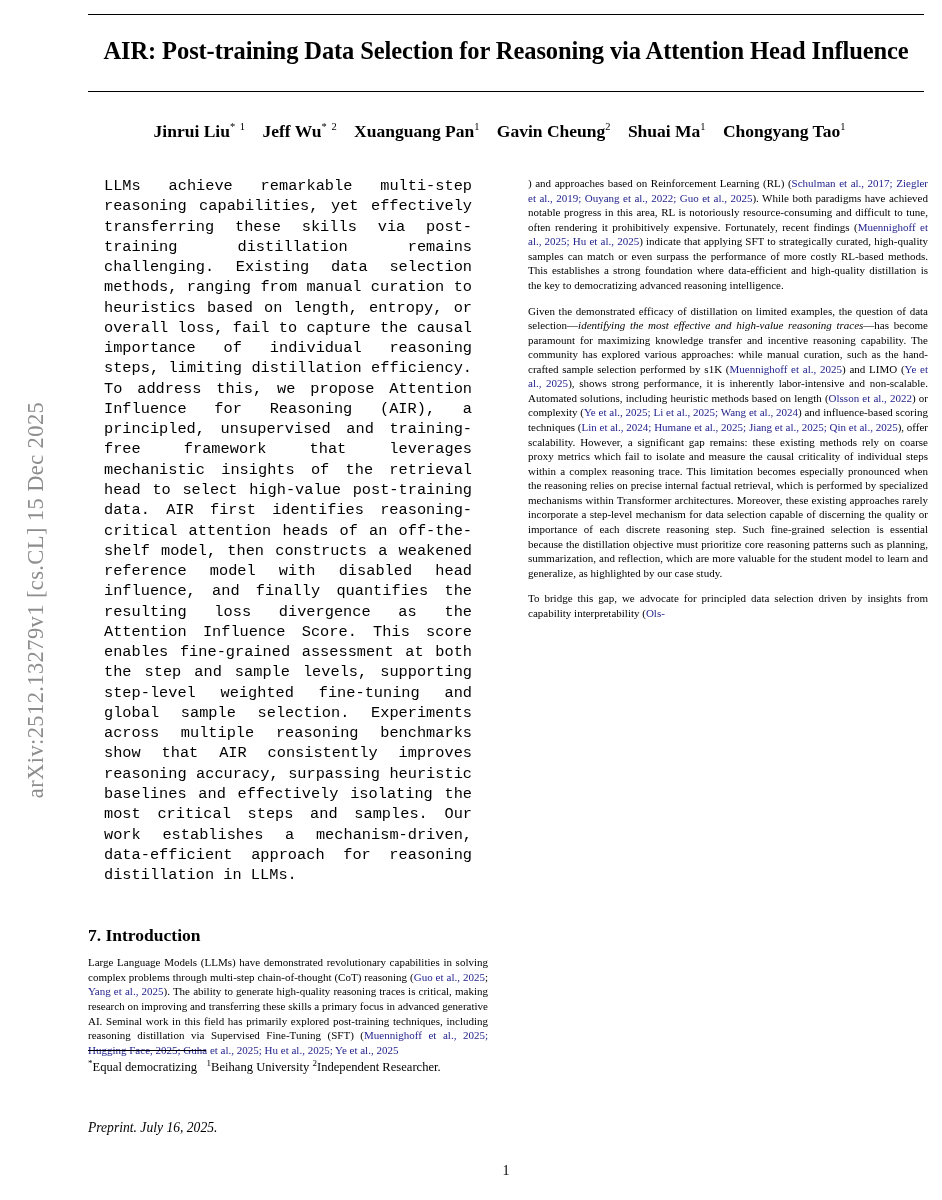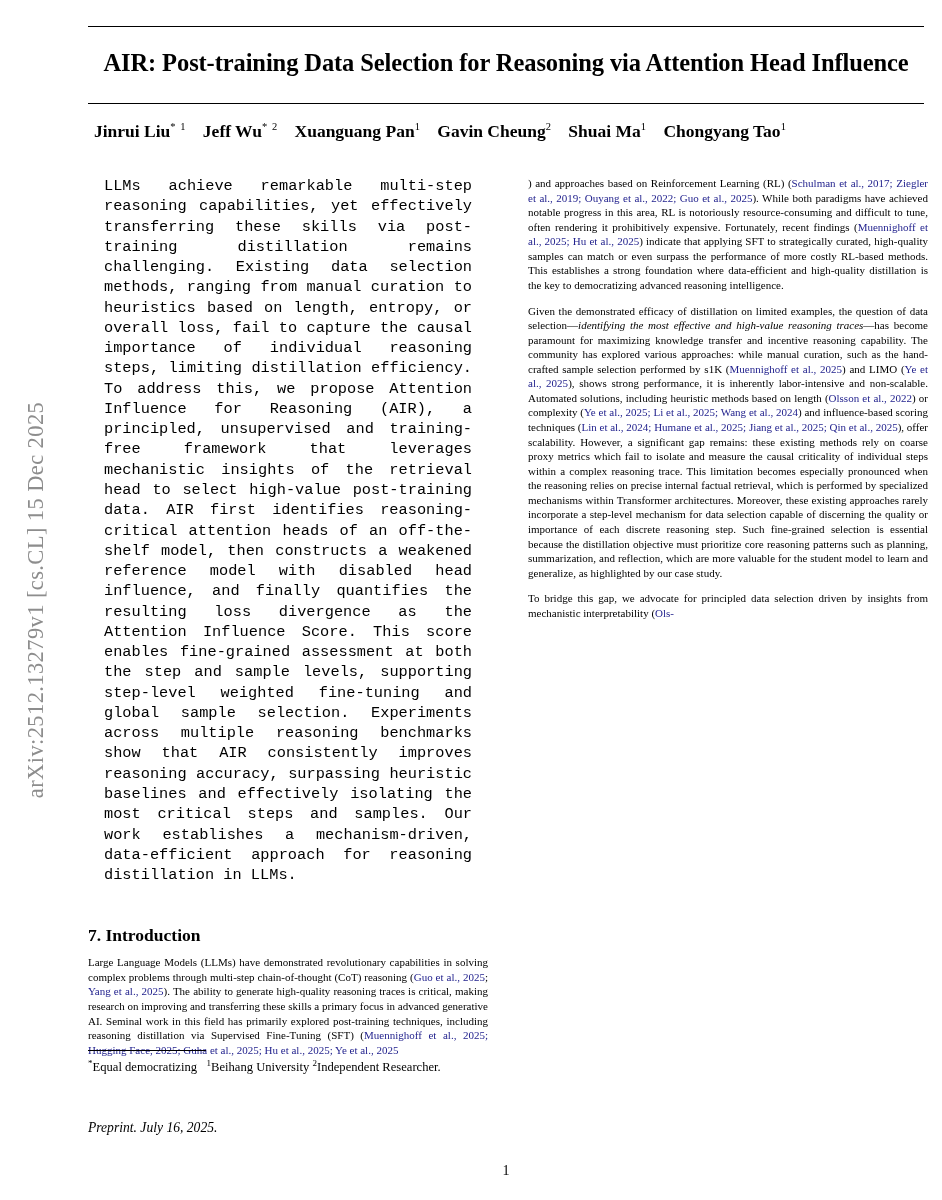--- a/index.html
+++ b/index.html
@@ -43,21 +43,21 @@
     left: 70px;
     top: 0;
     width: 872px;
     height: 1200px;
   }
 
   
   #title-block {
     position: absolute;
     left: 18px;
-    top: 26px;
+    top: 14px;
     width: 836px;
   }
   .rule-top {
     border-top: 1.6px solid #000;
     margin: 0 0 22px 0;
   }
   #paper-title {
     font-size: 24.5px;
     font-weight: bold;
     text-align: center;
@@ -65,23 +65,24 @@
     letter-spacing: -0.1px;
   }
   .rule-under-title {
     border-top: 1.6px solid #000;
     margin: 26px 0 0 0;
   }
 
   
   #author-line {
     position: absolute;
-    left: 18px;
+    left: 12px;
     top: 121px;
     width: 836px;
+    text-align: center;
     font-size: 17.5px;
     font-weight: bold;
     white-space: nowrap;
   }
   #author-line .author { margin: 0 6px; }
   #author-line sup {
     font-size: 10.5px;
     font-weight: normal;
     vertical-align: super;
     letter-spacing: 1px;
@@ -212,21 +213,21 @@
         <p class="body-text tight"><span>Large Language Models (LLMs) have demonstrated revolutionary capabilities in solving complex problems through multi-step chain-of-thought (CoT) reasoning (</span><span class="cite">Guo et al., 2025</span><span>; </span><span class="cite">Yang et al., 2025</span><span>). The ability to generate high-quality reasoning traces is critical, making research on improving and transferring these skills a primary focus in advanced generative AI. Seminal work in this field has primarily explored post-training techniques, including reasoning distillation via Supervised Fine-Tuning (SFT) (</span><span class="cite">Muennighoff et al., 2025; Hugging Face, 2025; Guha et al., 2025; Hu et al., 2025; Ye et al., 2025</span></p>
       </div>
     </div>
 
     <div class="col" id="col-right">
 
       <p class="body-text"><span>) and approaches based on Reinforcement Learning (RL) (</span><span class="cite">Schulman et al., 2017; Ziegler et al., 2019; Ouyang et al., 2022; Guo et al., 2025</span><span>). While both paradigms have achieved notable progress in this area, RL is notoriously resource-consuming and difficult to tune, often rendering it prohibitively expensive. Fortunately, recent findings (</span><span class="cite">Muennighoff et al., 2025; Hu et al., 2025</span><span>) indicate that applying SFT to strategically curated, high-quality samples can match or even surpass the performance of more costly RL-based methods. This establishes a strong foundation where data-efficient and high-quality distillation is the key to democratizing advanced reasoning intelligence.</span></p>
 
       <p class="body-text"><span>Given the demonstrated efficacy of distillation on limited examples, the question of data selection—</span><span class="em">identifying the most effective and high-value reasoning traces</span><span>—has become paramount for maximizing knowledge transfer and incentive reasoning capability. The community has explored various approaches: while manual curation, such as the hand-crafted sample selection performed by s1K (</span><span class="cite">Muennighoff et al., 2025</span><span>) and LIMO (</span><span class="cite">Ye et al., 2025</span><span>), shows strong performance, it is inherently labor-intensive and non-scalable. Automated solutions, including heuristic methods based on length (</span><span class="cite">Olsson et al., 2022</span><span>) or complexity (</span><span class="cite">Ye et al., 2025; Li et al., 2025; Wang et al., 2024</span><span>) and influence-based scoring techniques (</span><span class="cite">Lin et al., 2024; Humane et al., 2025; Jiang et al., 2025; Qin et al., 2025</span><span>), offer scalability. However, a significant gap remains: these existing methods rely on coarse proxy metrics which fail to isolate and measure the causal criticality of individual steps within a complex reasoning trace. This limitation becomes especially pronounced when the reasoning relies on precise internal factual retrieval, which is performed by specialized mechanisms within Transformer architectures. Moreover, these existing approaches rarely incorporate a step-level mechanism for data selection capable of discerning the quality or importance of each discrete reasoning step. Such fine-grained selection is essential because the distillation objective must prioritize core reasoning patterns such as planning, summarization, and reflection, which are more valuable for the student model to learn and generalize, as highlighted by our case study.</span></p>
 
-      <p class="body-text"><span>To bridge this gap, we advocate for principled data selection driven by insights from mechanistic interpretability (</span><span class="cite">Ols-</span></p>
+      <p class="body-text"><span>To bridge this gap, we advocate for principled data selection driven by insights from capability interpretability (</span><span class="cite">Ols-</span></p>
 
     </div>
   </div>
 
   <div id="footnote">
     <div class="fn-rule"></div>
     <div class="fn-text"><sup>*</sup><span>Equal democratizing</span>&nbsp;&nbsp;&nbsp;<sup>1</sup><span>Beihang University</span>&nbsp;<sup>2</sup><span>Independent Researcher.</span></div>
   </div>
 
   <div id="preprint-line">Preprint. July 16, 2025.</div>

